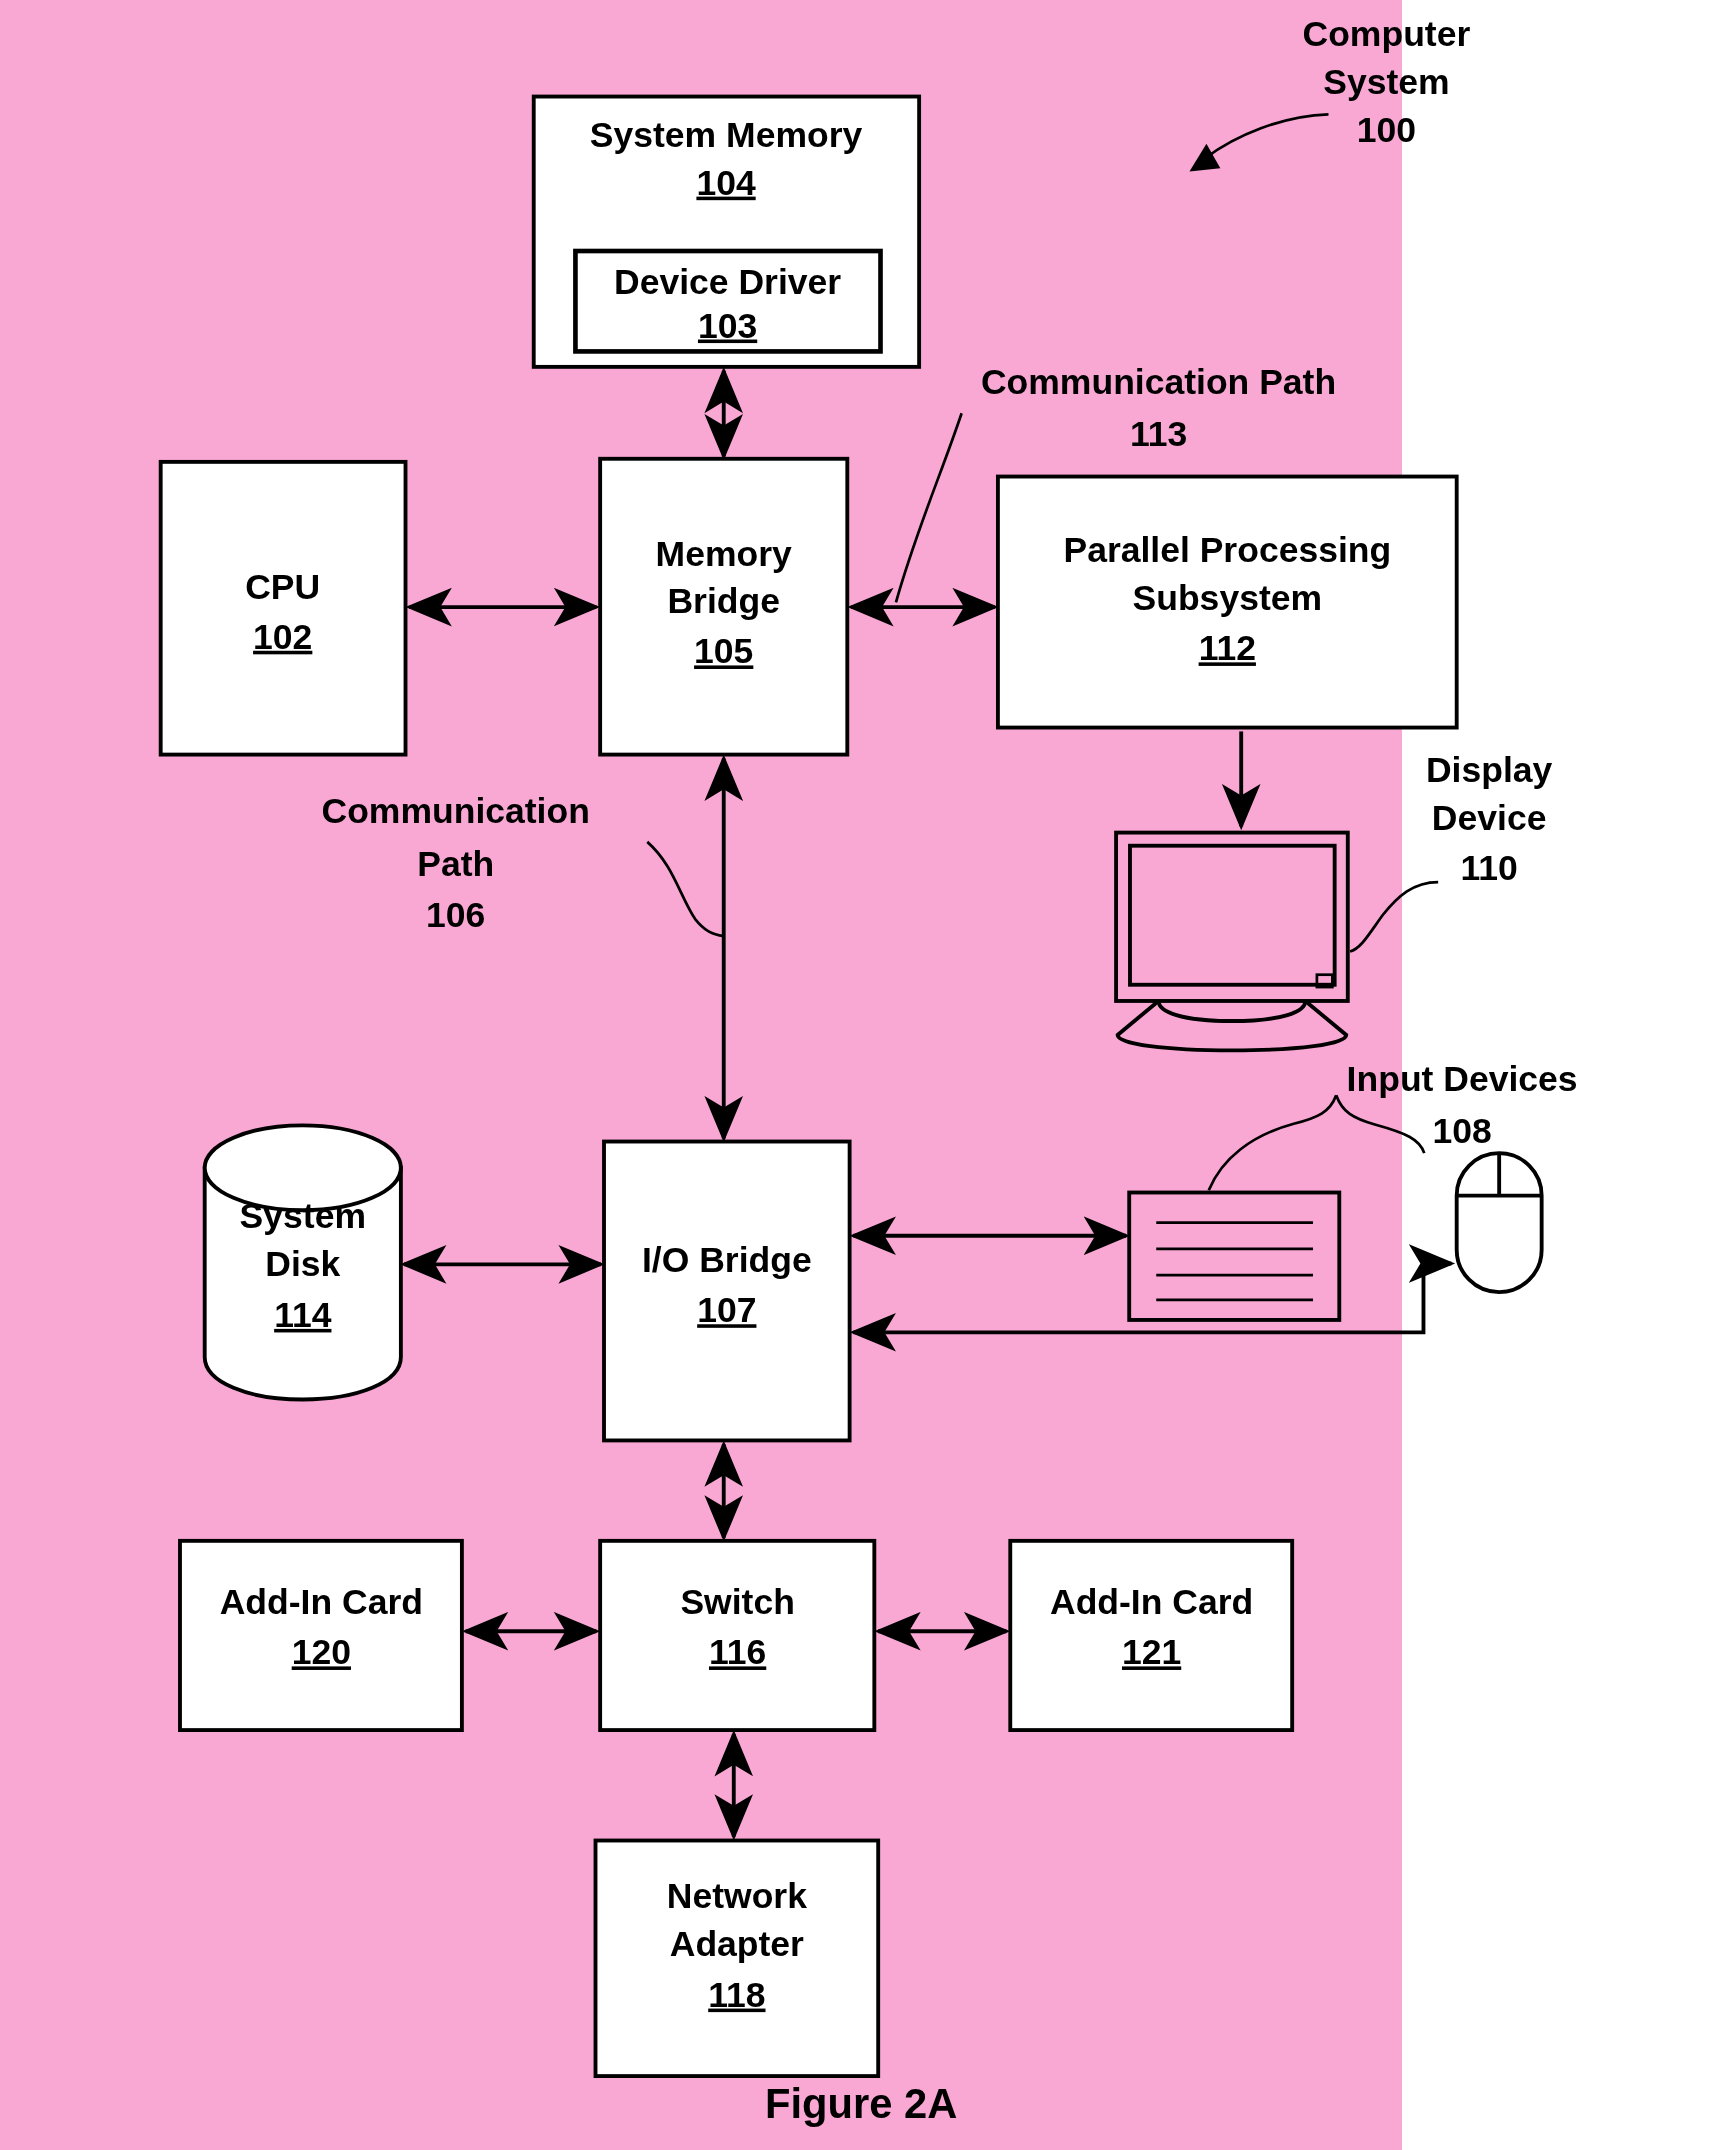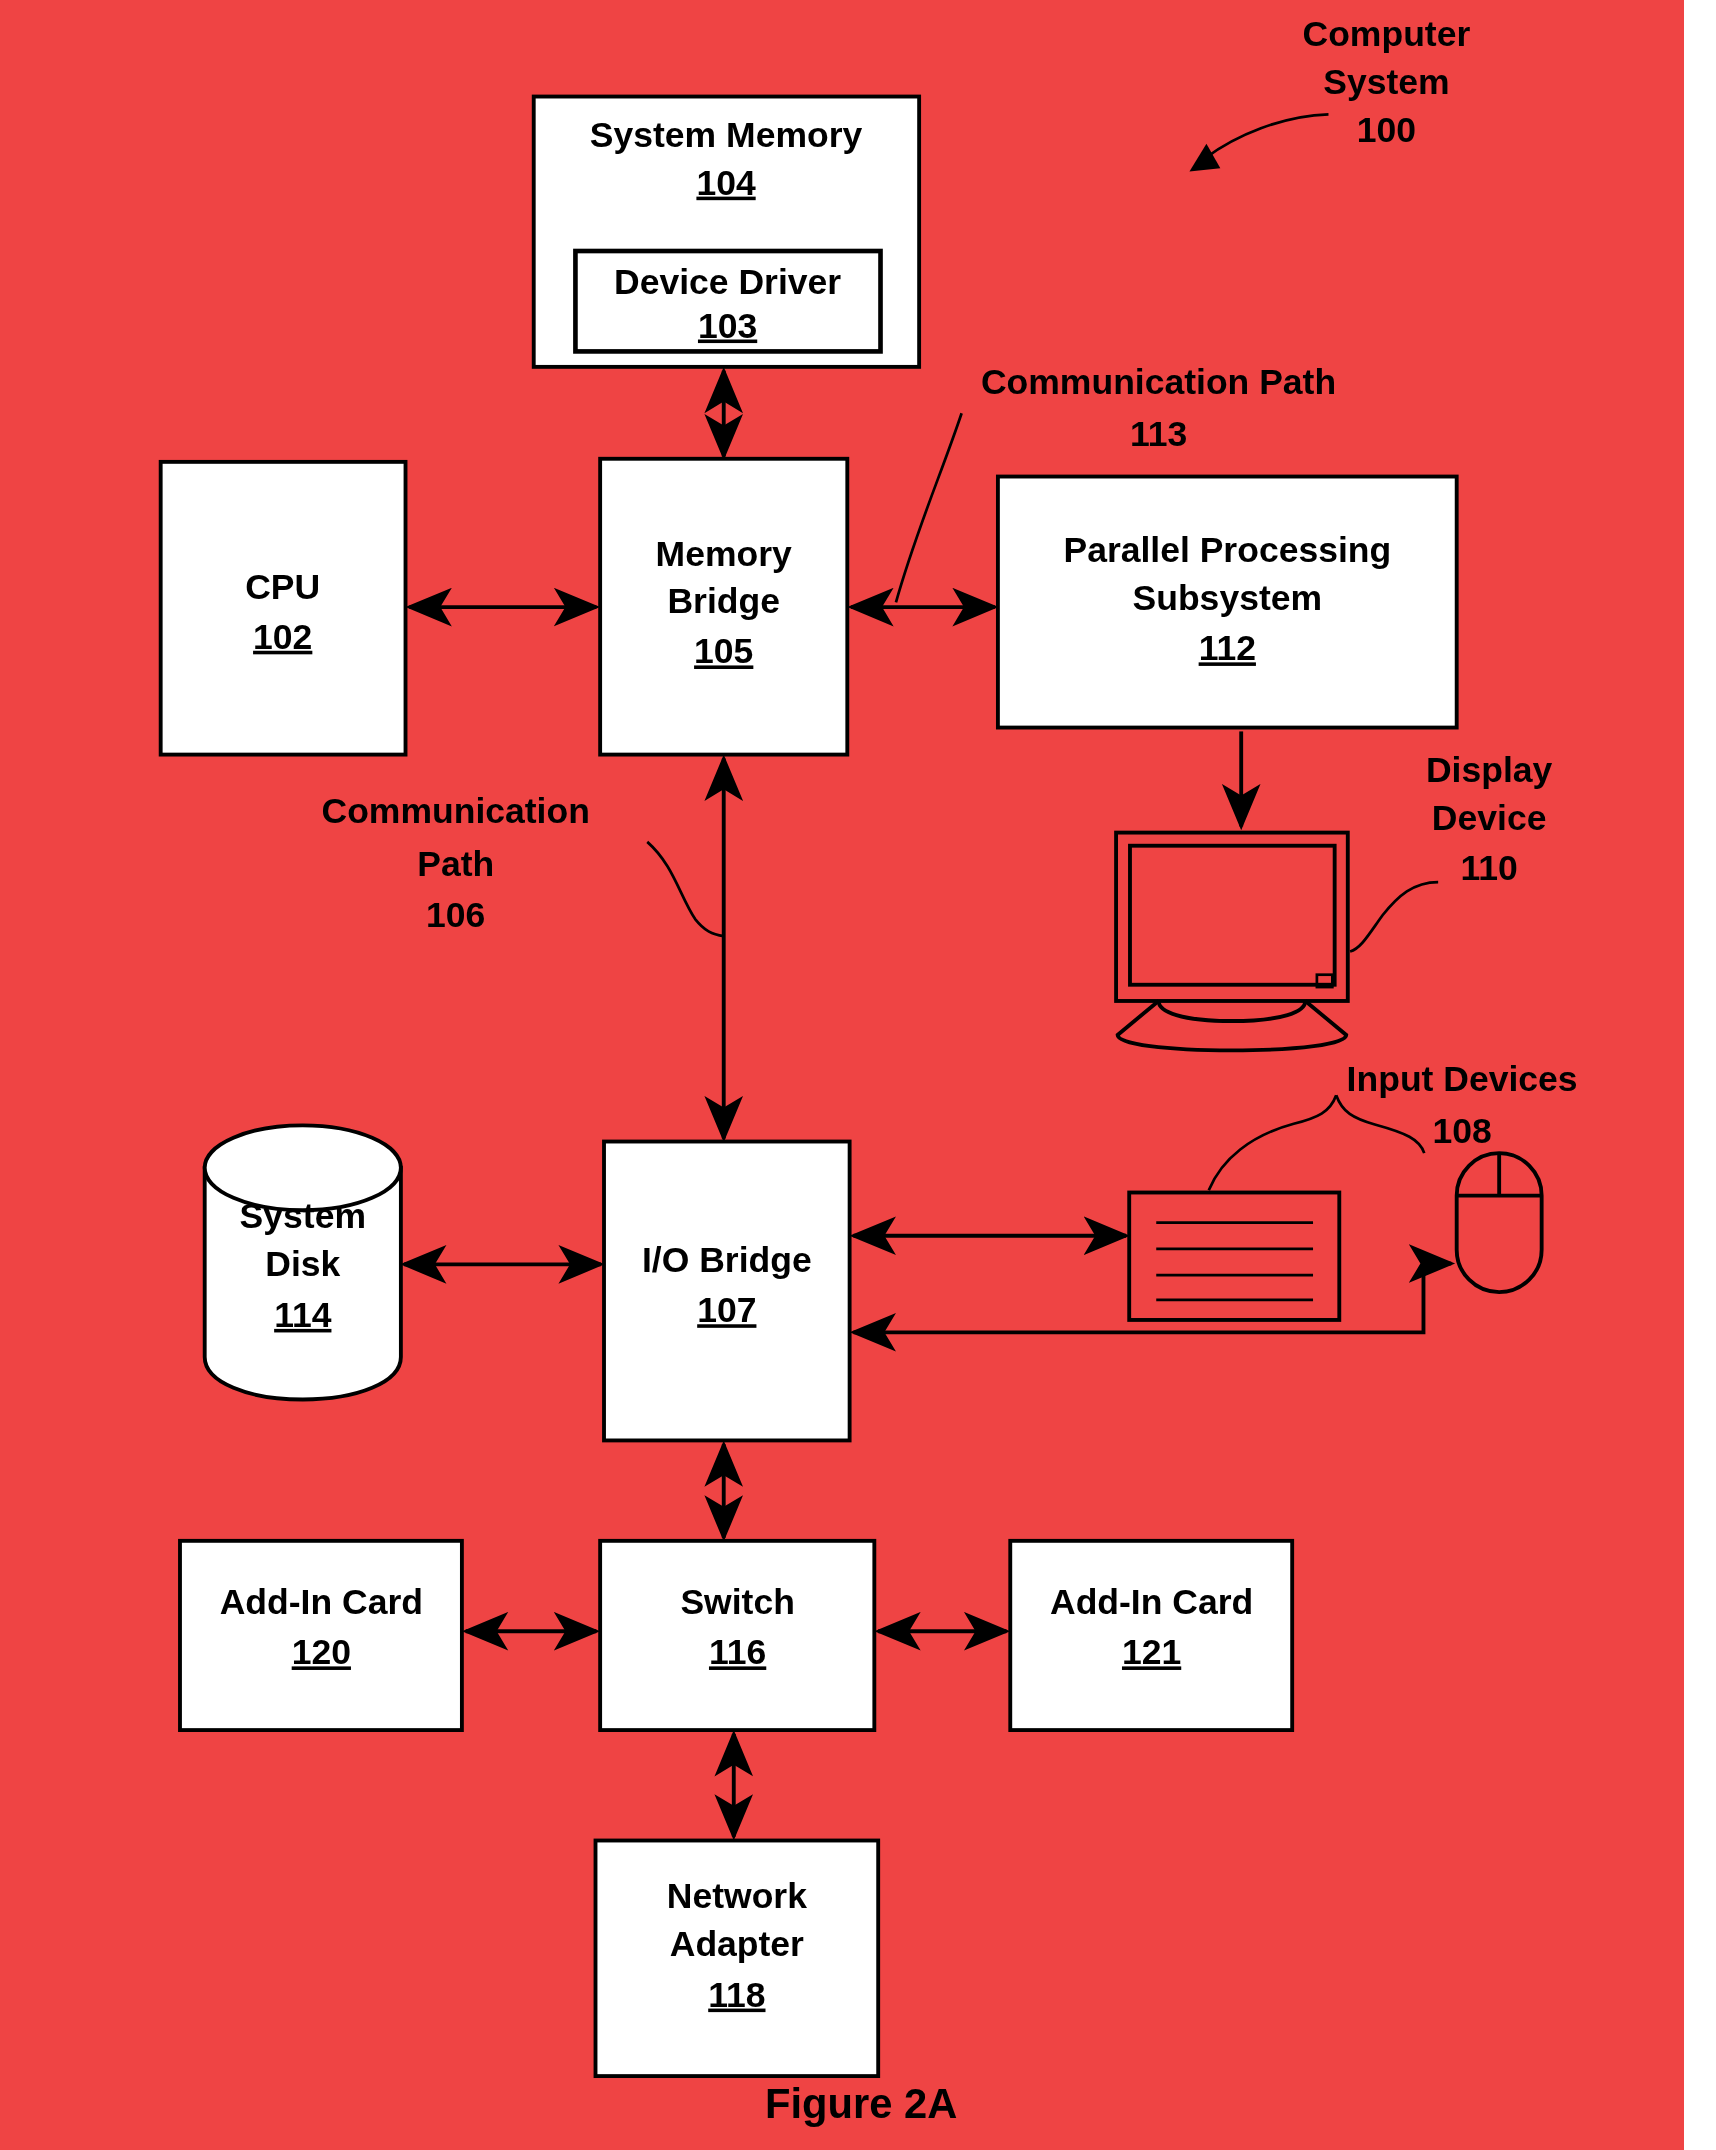--- a/index.html
+++ b/index.html
@@ -8,23 +8,23 @@
     background: #ffffff;
   }
   body {
     width: 1717px;
     height: 2151px;
     font-family: "Liberation Sans", sans-serif;
     overflow: hidden;
   }
   #figure-root {
     position: relative;
-    width: 1684px;
+    width: 1402px;
     height: 2151px;
-    background: #ef4444;
+    background: #f9a8d4;
   }
   svg#diagram {
     position: absolute;
     top: 0;
     left: 0;
     width: 1717px;
     height: 2151px;
     display: block;
   }
   .box-rect {

